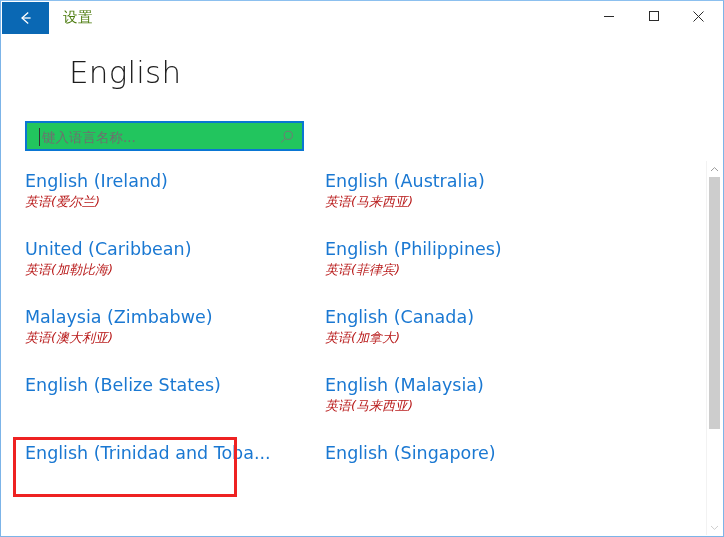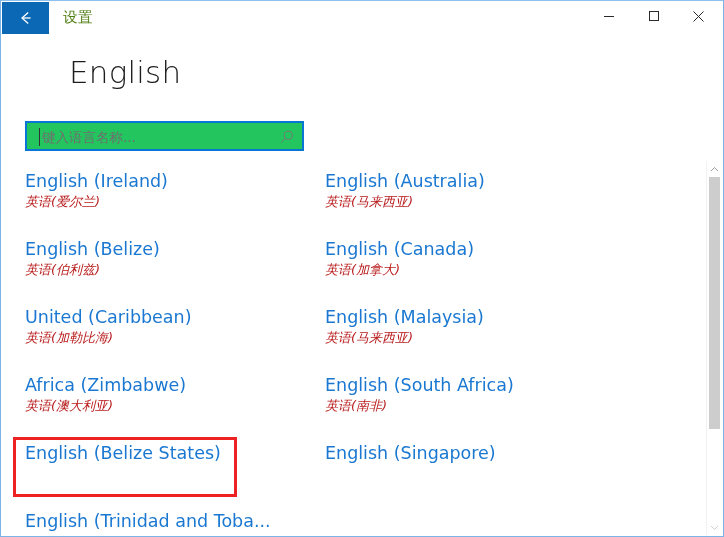--- a/index.html
+++ b/index.html
@@ -284,32 +284,28 @@
 
   <div id="list-area">
     <div id="list-columns">
       <div class="list-col" id="col-left">
 
         <div class="lang-item">
           <div class="lang-en">English (Ireland)</div>
           <div class="lang-zh">英语(爱尔兰)</div>
         </div>
 
-        <div class="lang-item">
-          <div class="lang-en">English (Belize)</div>
-          <div class="lang-zh">英语(伯利兹)</div>
-        </div>
 
         <div class="lang-item">
           <div class="lang-en">United (Caribbean)</div>
           <div class="lang-zh">英语(加勒比海)</div>
         </div>
 
         <div class="lang-item">
-          <div class="lang-en">Africa (Zimbabwe)</div>
+          <div class="lang-en">Malaysia (Zimbabwe)</div>
           <div class="lang-zh">英语(澳大利亚)</div>
         </div>
 
         <div class="lang-item">
           <div class="lang-en">English (Belize States)</div>
         </div>
 
         <div class="lang-item">
           <div class="lang-en">English (Trinidad and Toba...</div>
           <div class="lang-zh"></div>
@@ -317,35 +313,35 @@
 
       </div>
 
       <div class="list-col" id="col-right">
 
         <div class="lang-item">
           <div class="lang-en">English (Australia)</div>
           <div class="lang-zh">英语(马来西亚)</div>
         </div>
 
+        <div class="lang-item">
+          <div class="lang-en">English (Philippines)</div>
+          <div class="lang-zh">英语(菲律宾)</div>
+        </div>
 
         <div class="lang-item">
           <div class="lang-en">English (Canada)</div>
           <div class="lang-zh">英语(加拿大)</div>
         </div>
 
         <div class="lang-item">
           <div class="lang-en">English (Malaysia)</div>
           <div class="lang-zh">英语(马来西亚)</div>
         </div>
 
-        <div class="lang-item">
-          <div class="lang-en">English (South Africa)</div>
-          <div class="lang-zh">英语(南非)</div>
-        </div>
 
         <div class="lang-item">
           <div class="lang-en">English (Singapore)</div>
           <div class="lang-zh"></div>
         </div>
 
       </div>
     </div>
   </div>
 

